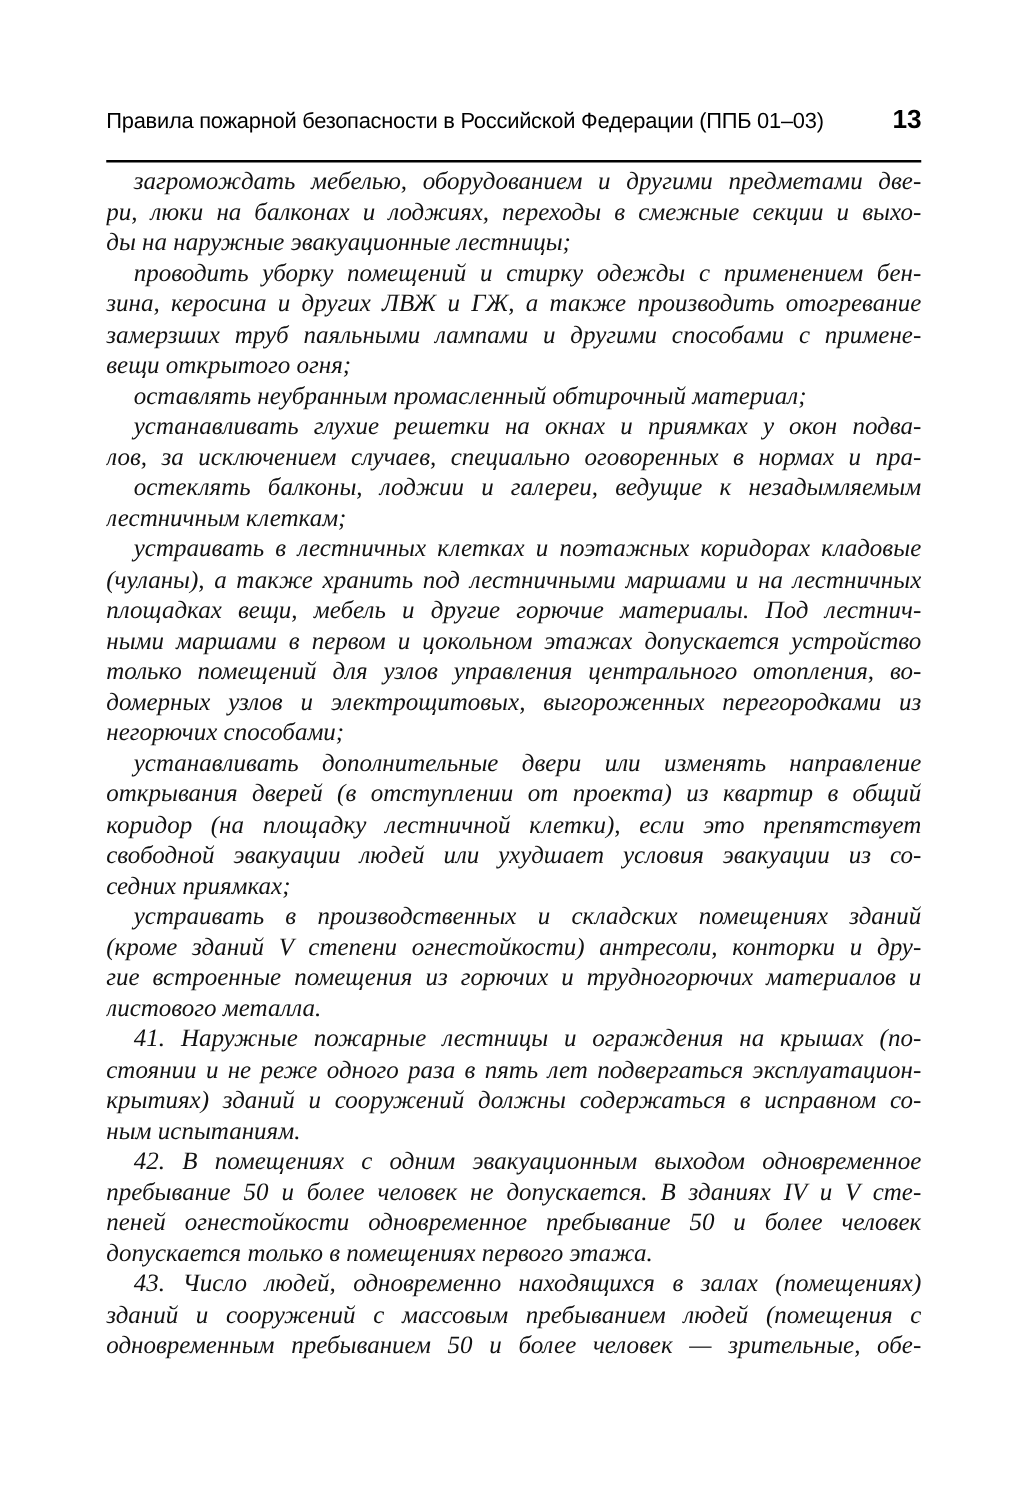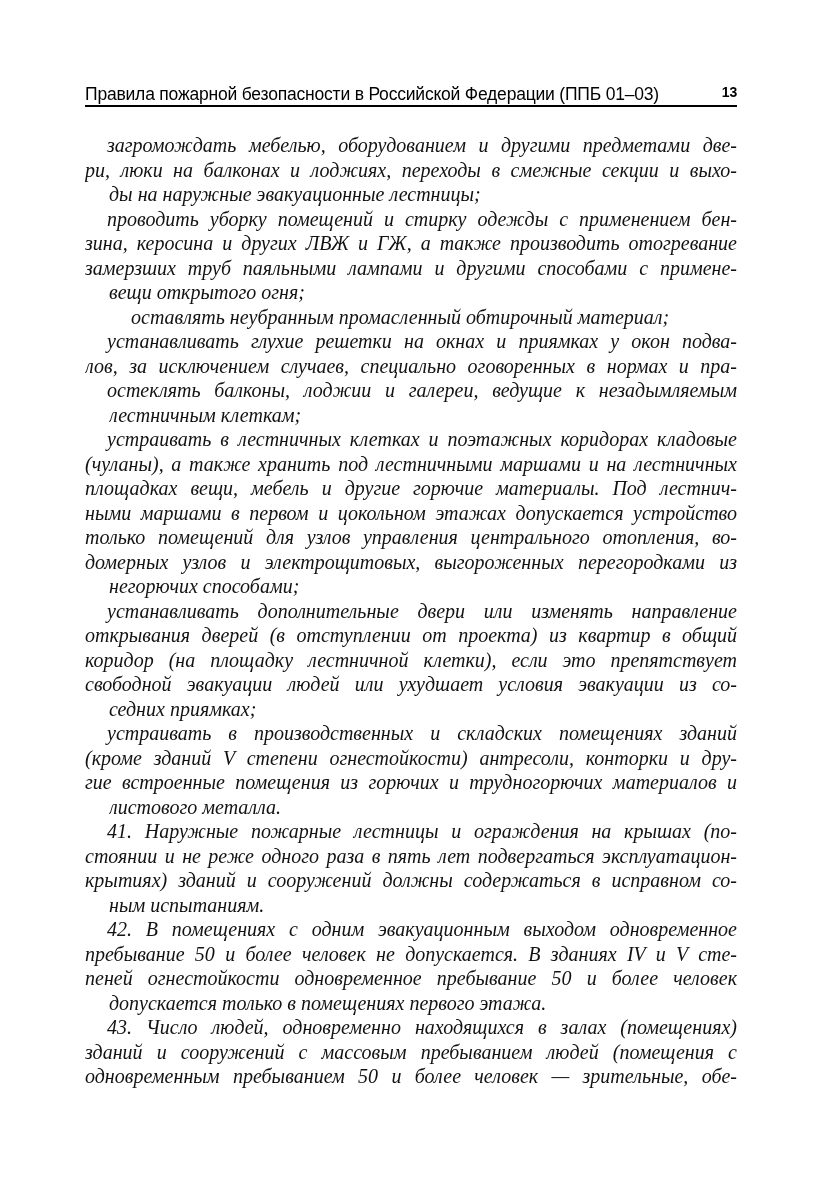--- a/index.html
+++ b/index.html
@@ -16,35 +16,35 @@
     font-family: "Liberation Serif", serif;
     color: #121212;
   }
   .running-head {
     position: absolute;
     left: 85px;
     top: 84px;
     width: 652px;
     display: flex;
     justify-content: space-between;
-    align-items: flex-start;
-    padding-bottom: 0;
+    align-items: center;
+    padding-bottom: 20px;
     border-bottom: 2px solid #000000;
     font-family: "Liberation Sans", sans-serif;
     font-size: 17.5px;
     letter-spacing: -0.2px;
     color: #000000;
     white-space: nowrap;
   }
   .rh-title {
     font-weight: normal;
   }
   .rh-num {
     font-weight: bold;
-    font-size: 14px;
+    font-size: 21px;
   }
   .body-text {
     position: absolute;
     left: 85px;
     top: 133px;
     width: 652px;
     font-size: 20px;
     color: #121212;
     font-style: italic;
   }
@@ -53,21 +53,20 @@
     line-height: 24.5px;
     overflow: hidden;
     text-align: justify;
     text-align-last: justify;
   }
   .line.indent {
     text-indent: 22px;
   }
   .line.para-end {
     text-align-last: left;
-    margin-left: 24px;
   }
 </style>
 </head>
 <body>
 
 <div class="page">
   <header class="running-head">
     <span class="rh-title">Правила пожарной безопасности в Российской Федерации (ППБ 01–03)</span>
     <span class="rh-num">13</span>
   </header>

